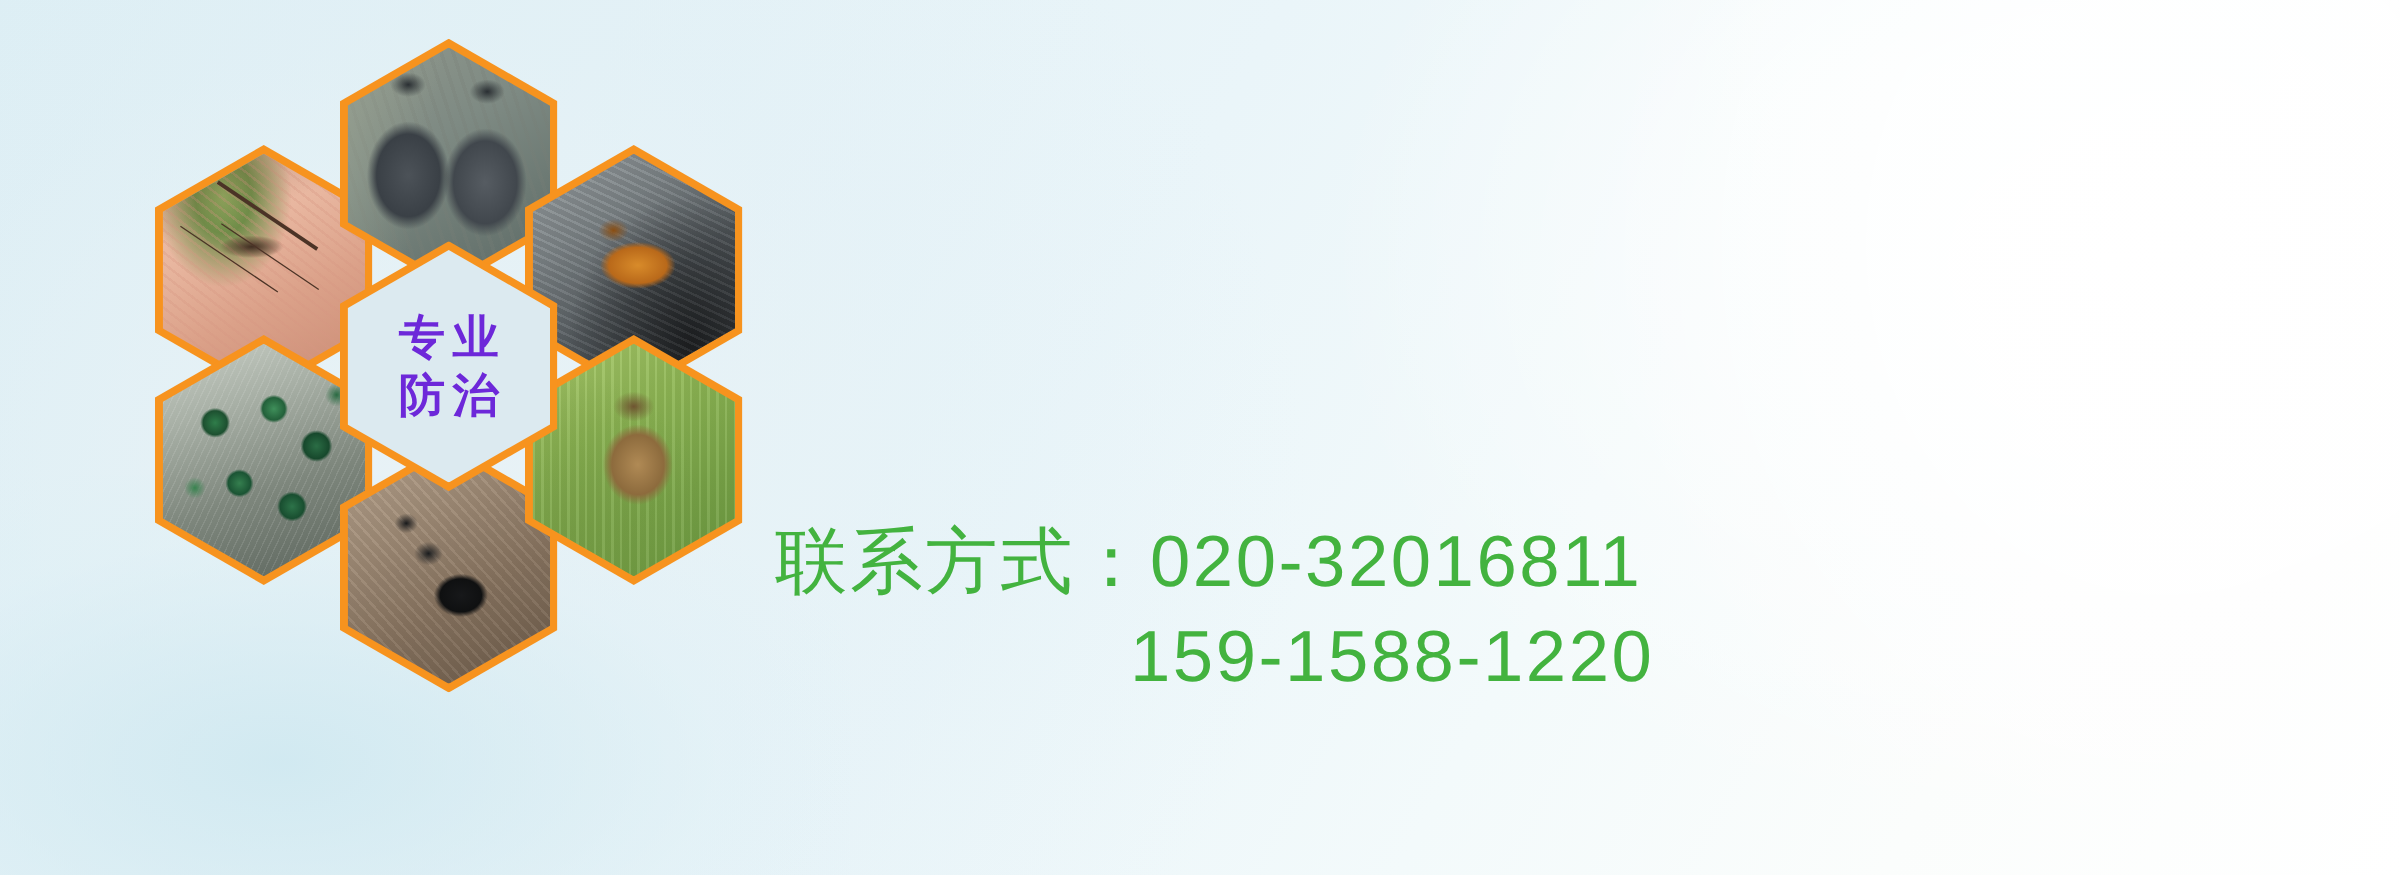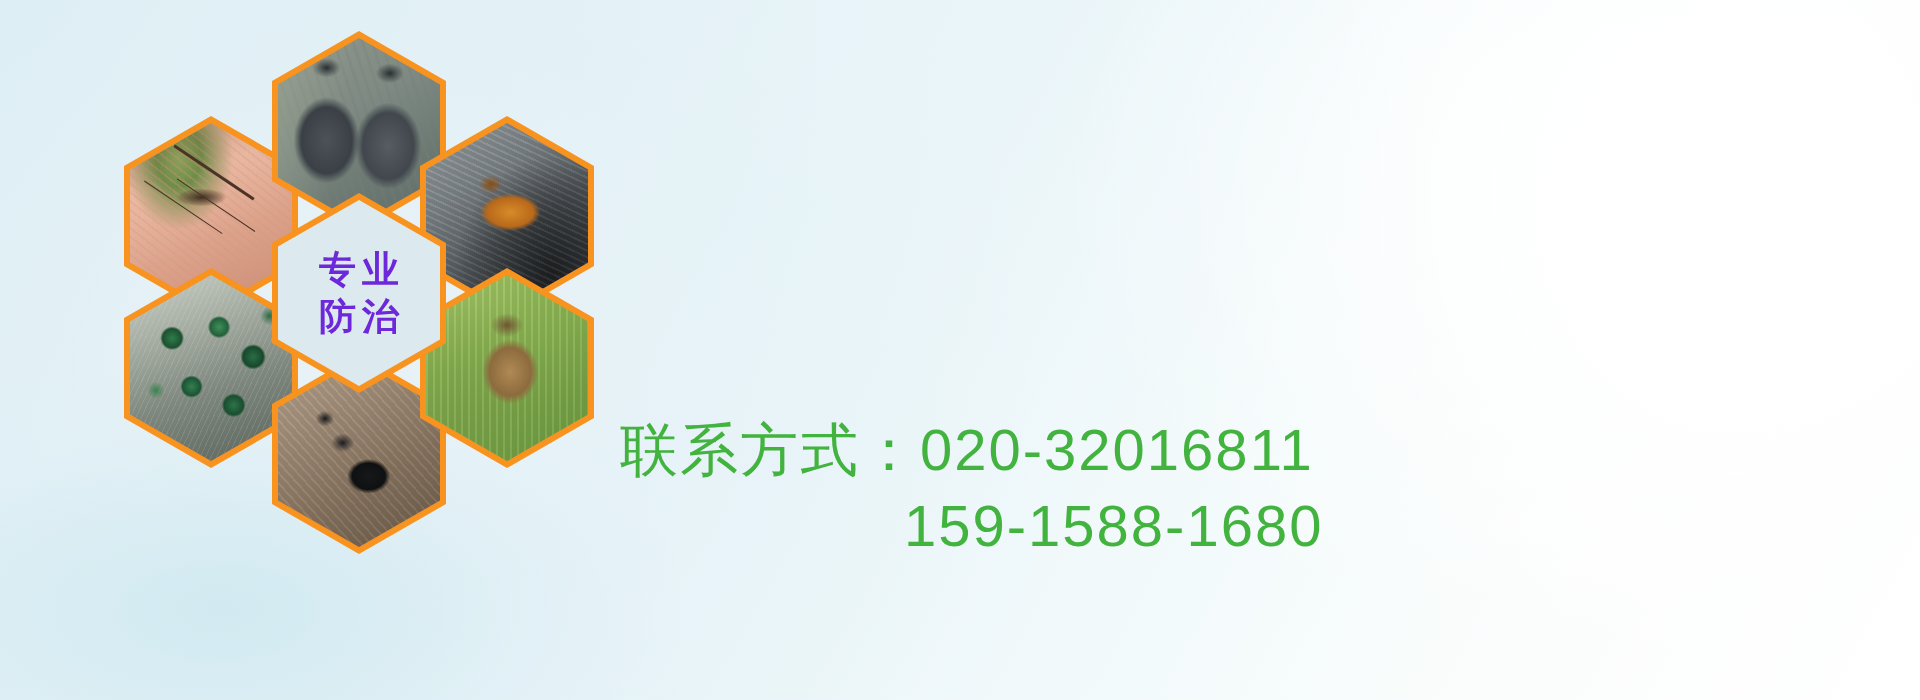--- a/index.html
+++ b/index.html
@@ -239,16 +239,16 @@
           <span>防治</span>
         </div>
       </div>
     </div>
 
   </div>
 
 
   <div class="contact">
     <div class="line1">联系方式：020-32016811</div>
-    <div class="line2">159-1588-1680</div>
+    <div class="line2">159-1588-1220</div>
   </div>
 
 </div>
 
 </body></html>

